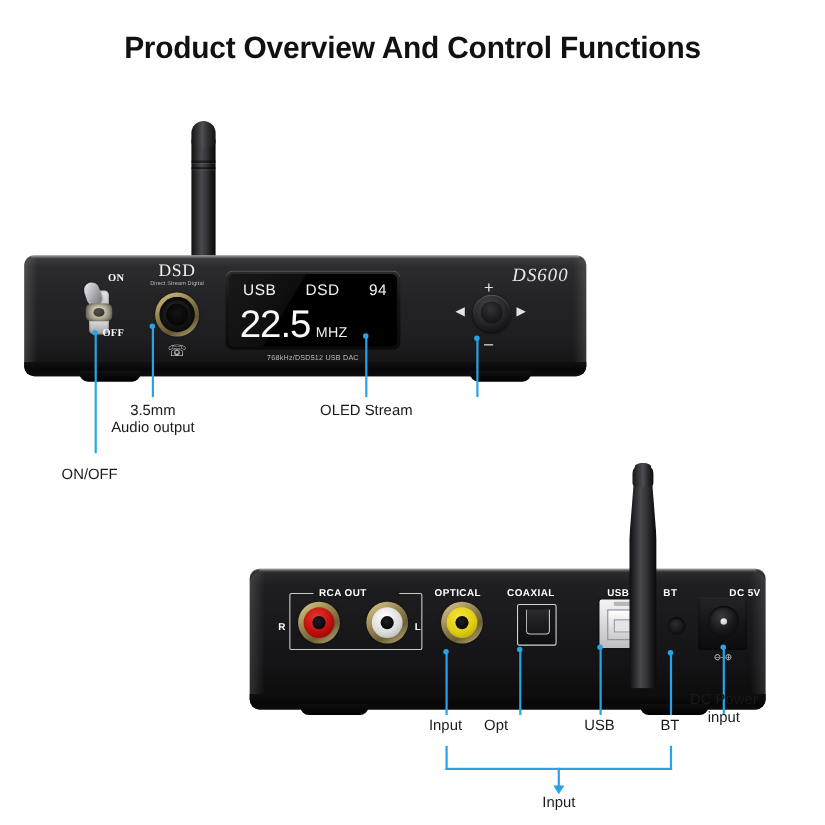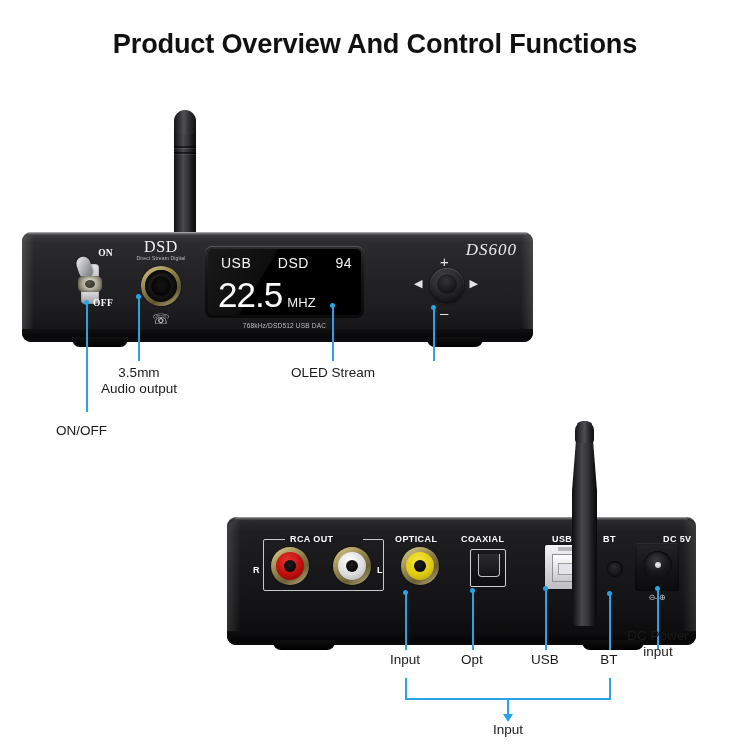--- a/index.html
+++ b/index.html
@@ -726,21 +726,21 @@
       <div class="rant-cap"></div>
     </div>
   </div>
 
   <div class="dot" style="left:403px; top:590px"></div>
   <div class="lead lead-v" style="left:405px; top:593px; height:57px"></div>
   <div class="callout center" style="left:378px; top:652px; width:54px">Input</div>
 
   <div class="dot" style="left:470px; top:588px"></div>
   <div class="lead lead-v" style="left:472px; top:591px; height:59px"></div>
-  <div class="callout center" style="left:449px; top:652px; width:46px">Opt</div>
+  <div class="callout center" style="left:428px; top:652px; width:46px">Opt</div>
 
   <div class="dot" style="left:543px; top:586px"></div>
   <div class="lead lead-v" style="left:545px; top:589px; height:61px"></div>
   <div class="callout center" style="left:519px; top:652px; width:52px">USB</div>
 
   <div class="dot" style="left:607px; top:591px"></div>
   <div class="lead lead-v" style="left:609px; top:594px; height:56px"></div>
   <div class="callout center" style="left:589px; top:652px; width:40px">BT</div>
 
   <div class="dot" style="left:655px; top:586px"></div>

